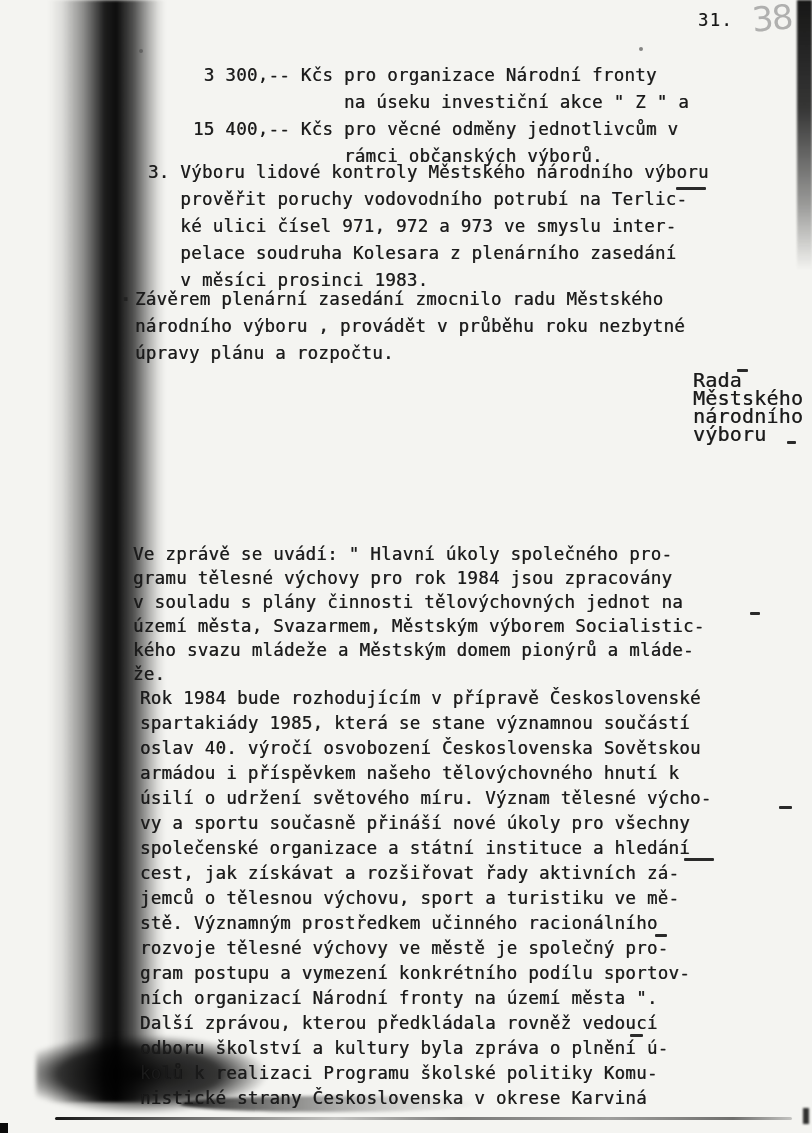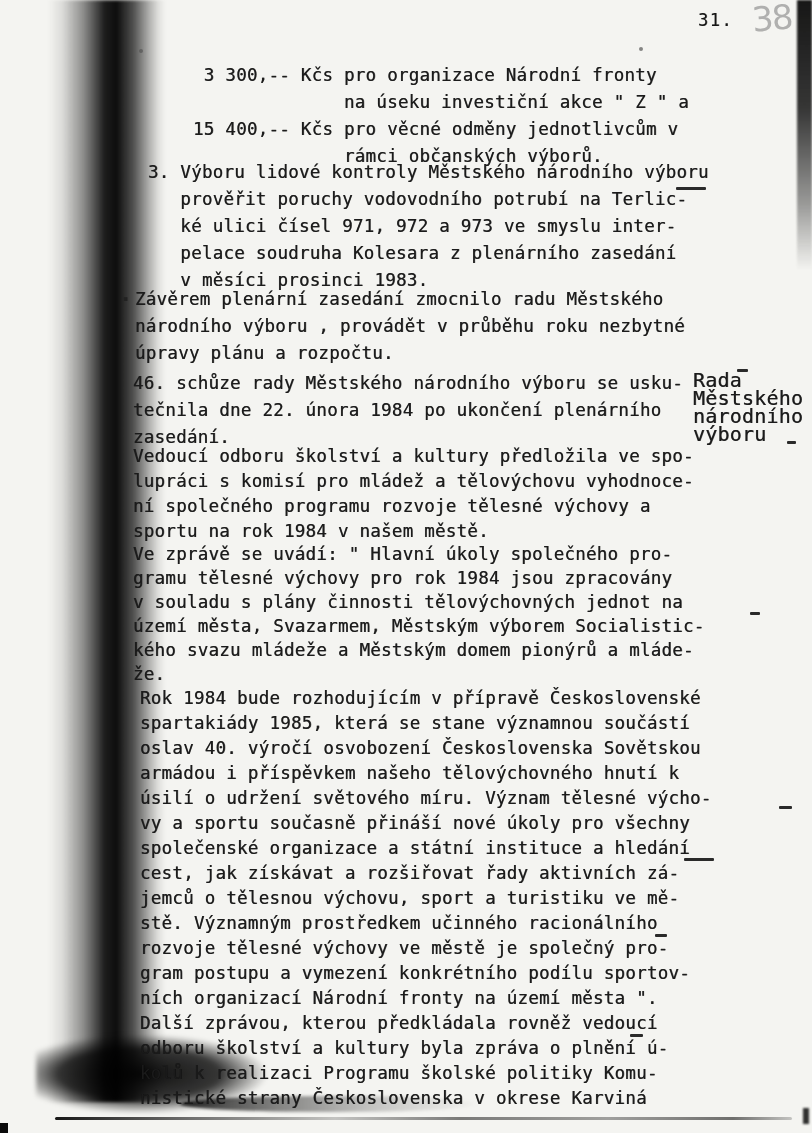--- a/index.html
+++ b/index.html
@@ -126,33 +126,26 @@
    prověřit poruchy vodovodního potrubí na Terlic-
    ké ulici čísel 971, 972 a 973 ve smyslu inter-
    pelace soudruha Kolesara z plenárního zasedání
    v měsíci prosinci 1983.</div>
 
   <span class="bullet" style="left:119px; top:287px;">·</span>
   <div class="tw lh27" style="left:135px; top:286px;">Závěrem plenární zasedání zmocnilo radu Městského
 národního výboru , provádět v průběhu roku nezbytné
 úpravy plánu a rozpočtu.</div>
 
-  <div class="tw lh27" style="left:133px; top:370px;">46. schůze rady Městského národního výboru se usku-
-tečnila dne 22. února 1984 po ukončení plenárního
-zasedání.</div>
 
   <div class="tw margin-note" style="left:693px; top:371px;">Rada
 Městského
 národního
 výboru</div>
 
-  <div class="tw lh25" style="left:133px; top:444px;">Vedoucí odboru školství a kultury předložila ve spo-
-lupráci s komisí pro mládež a tělovýchovu vyhodnoce-
-ní společného programu rozvoje tělesné výchovy a
-sportu na rok 1984 v našem městě.</div>
 
   <div class="tw lh24" style="left:133px; top:542px;">Ve zprávě se uvádí: " Hlavní úkoly společného pro-
 gramu tělesné výchovy pro rok 1984 jsou zpracovány
 v souladu s plány činnosti tělovýchovných jednot na
 území města, Svazarmem, Městským výborem Socialistic-
 kého svazu mládeže a Městským domem pionýrů a mláde-
 že.</div>
 
   <div class="tw lh25" style="left:140px; top:686px;">Rok 1984 bude rozhodujícím v přípravě Československé
 spartakiády 1985, která se stane významnou součástí

